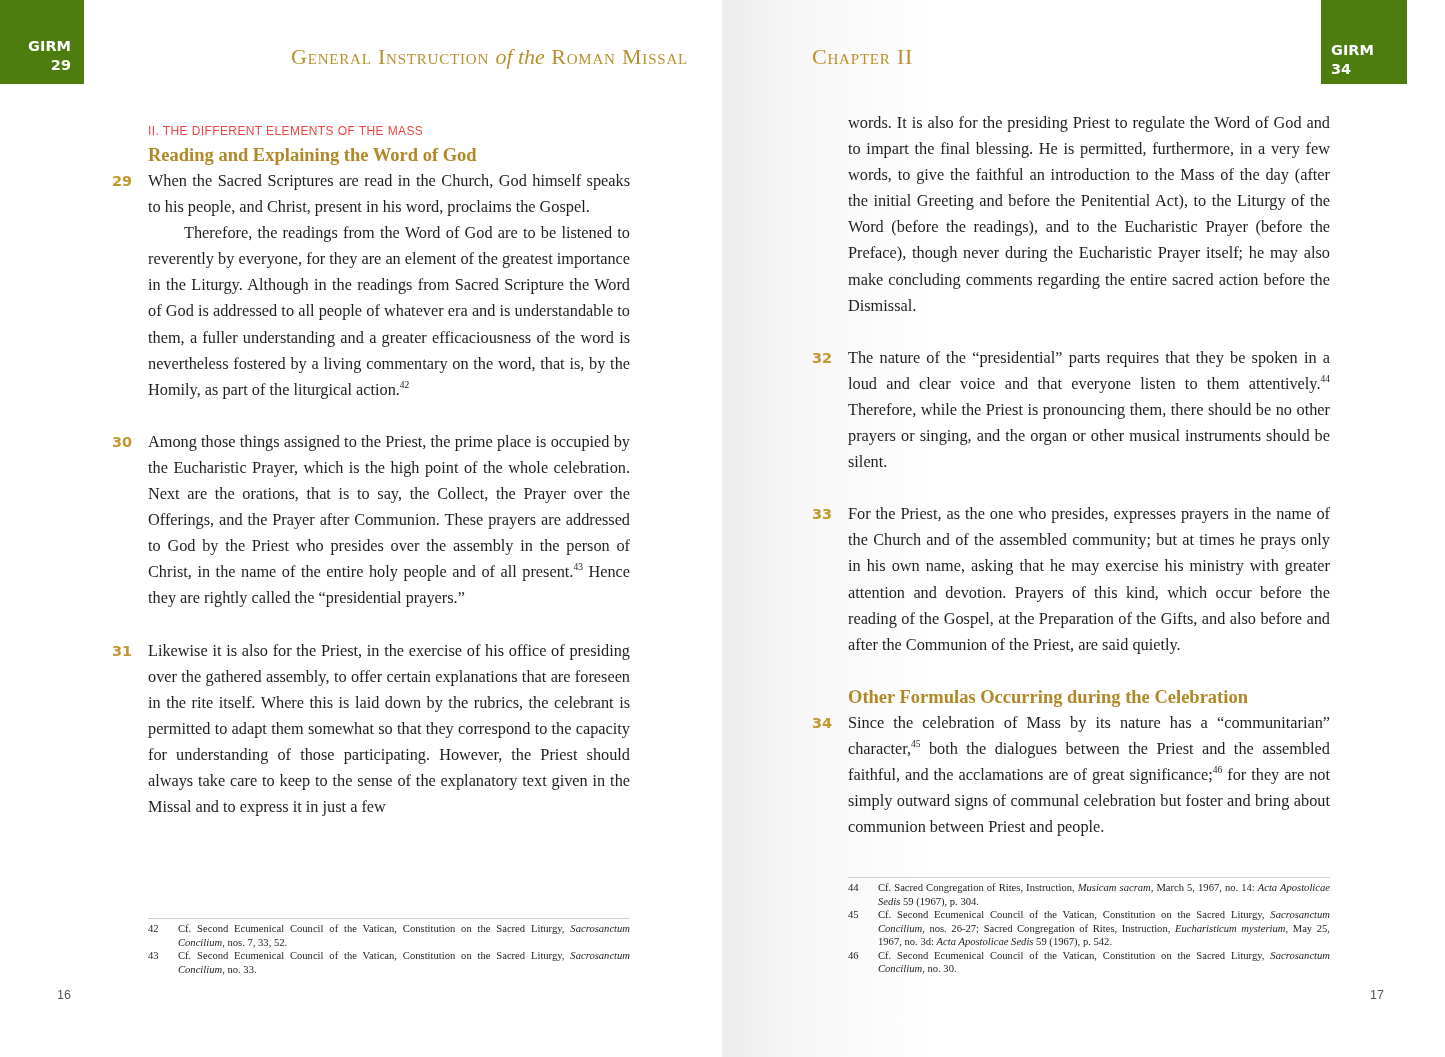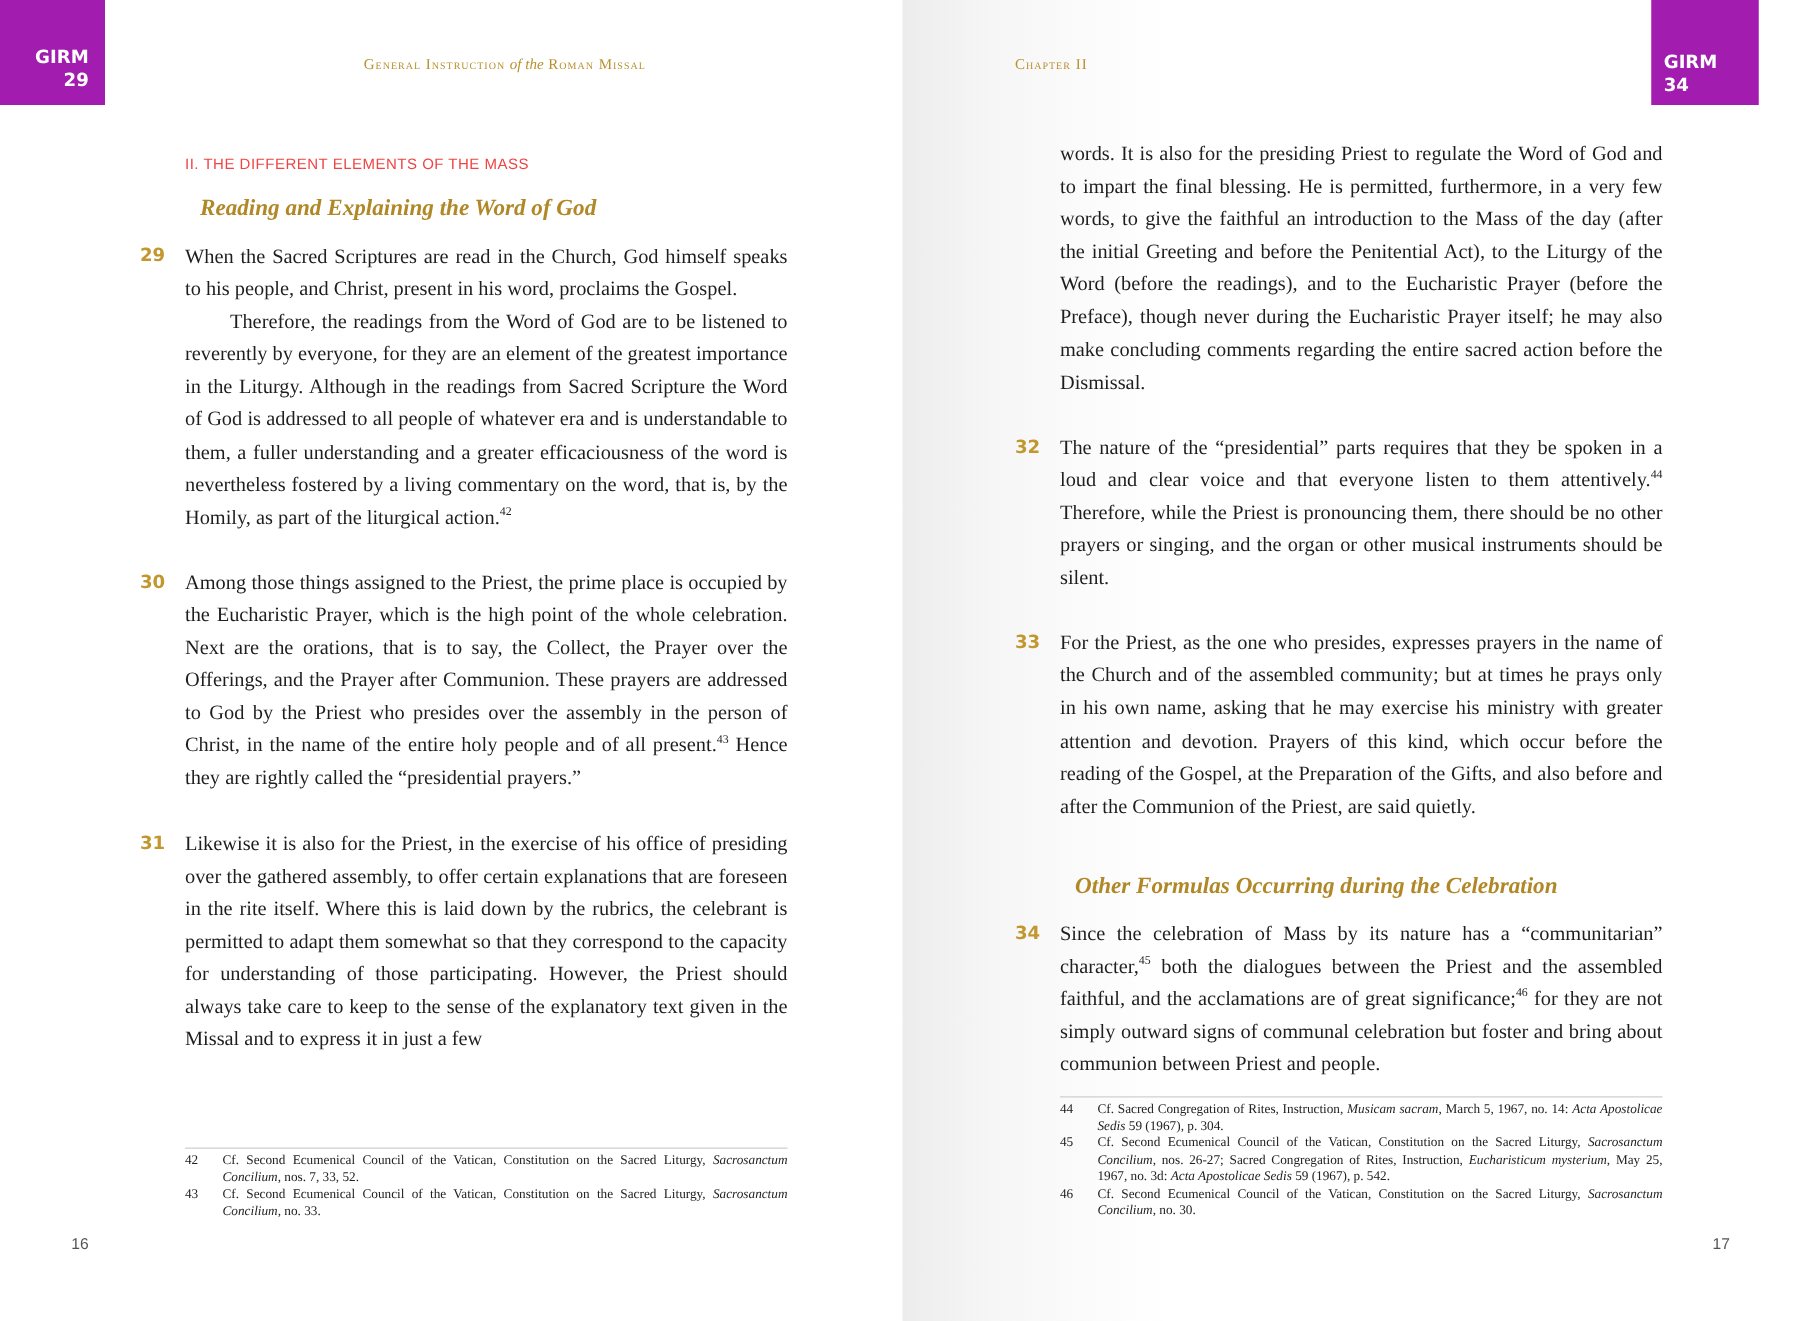--- a/index.html
+++ b/index.html
@@ -1,36 +1,36 @@
 <!DOCTYPE html>
 <html><head>
 <meta charset="utf-8">
 <style>
   html, body { margin:0; padding:0; }
   body { width:1445px; height:1057px; position:relative; overflow:hidden; background:#ffffff; font-family:"Liberation Serif", "DejaVu Serif", serif; color:#1e1e1e; }
   .page { position:absolute; top:0; height:1057px; }
   .page-left { left:0; width:722px; background:#ffffff; }
   .page-right { left:722px; width:685px; background:linear-gradient(to right, #ececec 0px, #f6f6f6 70px, #ffffff 210px, #ffffff 100%); }
 
-  .tab { position:absolute; top:0; width:84px; height:84px; background:#a21caf; color:#ffffff; font-family:"DejaVu Sans", sans-serif; font-weight:bold; font-size:14.5px; line-height:19px; box-sizing:border-box; }
+  .tab { position:absolute; top:0; width:84px; height:84px; background:#4d7c0f; color:#ffffff; font-family:"DejaVu Sans", sans-serif; font-weight:bold; font-size:14.5px; line-height:19px; box-sizing:border-box; }
   .tab-left { left:0; text-align:right; padding:37px 13px 0 0; }
   .tab-right { right:0; width:86px; text-align:left; padding:41px 0 0 10px; }
   .tab span { display:block; }
 
-  .running-head { position:absolute; top:44px; font-family:"Liberation Serif", serif; color:#b8912e; font-size:12px; letter-spacing:0.8px; font-variant:small-caps; }
+  .running-head { position:absolute; top:44px; font-family:"Liberation Serif", serif; color:#b8912e; font-size:22px; letter-spacing:0.8px; font-variant:small-caps; }
   .running-head-left { left:291px; }
   .running-head-right { left:90px; }
   .running-head em { font-style:italic; font-variant:normal; letter-spacing:0; }
 
   .content { position:absolute; }
   .content-left { left:148px; top:120px; width:482px; }
   .content-right { left:126px; top:110px; width:482px; }
 
   .section-heading { font-family:Liberation Sans, sans-serif; color:#ef4444; font-size:12px; letter-spacing:0.4px; line-height:22px; margin:0; font-weight:normal; }
-  .subheading { font-family:"Liberation Serif", serif; font-style:italic; color:#b08827; font-size:18.5px; line-height:26px; margin:12px; }
+  .subheading { font-family:"Liberation Serif", serif; color:#b08827; font-size:18.5px; line-height:26px; margin:0; }
 
   .para { position:relative; font-size:16.3px; line-height:26.1px; text-align:justify; margin:0; }
   .para-num { position:absolute; left:-36px; top:0; font-family:"DejaVu Sans", sans-serif; font-weight:bold; color:#c3972f; font-size:14.5px; }
   .indent { text-indent:36px; }
   sup { font-size:9.5px; line-height:0; vertical-align:7px; }
   .gap { height:26px; }
 
   .footnotes { position:absolute; border-top:1px solid #cfcfcf; padding-top:3px; font-size:10.6px; line-height:13.5px; color:#222; }
   .footnotes-left { left:148px; top:918px; width:482px; }
   .footnotes-right { left:126px; top:877px; width:482px; }

